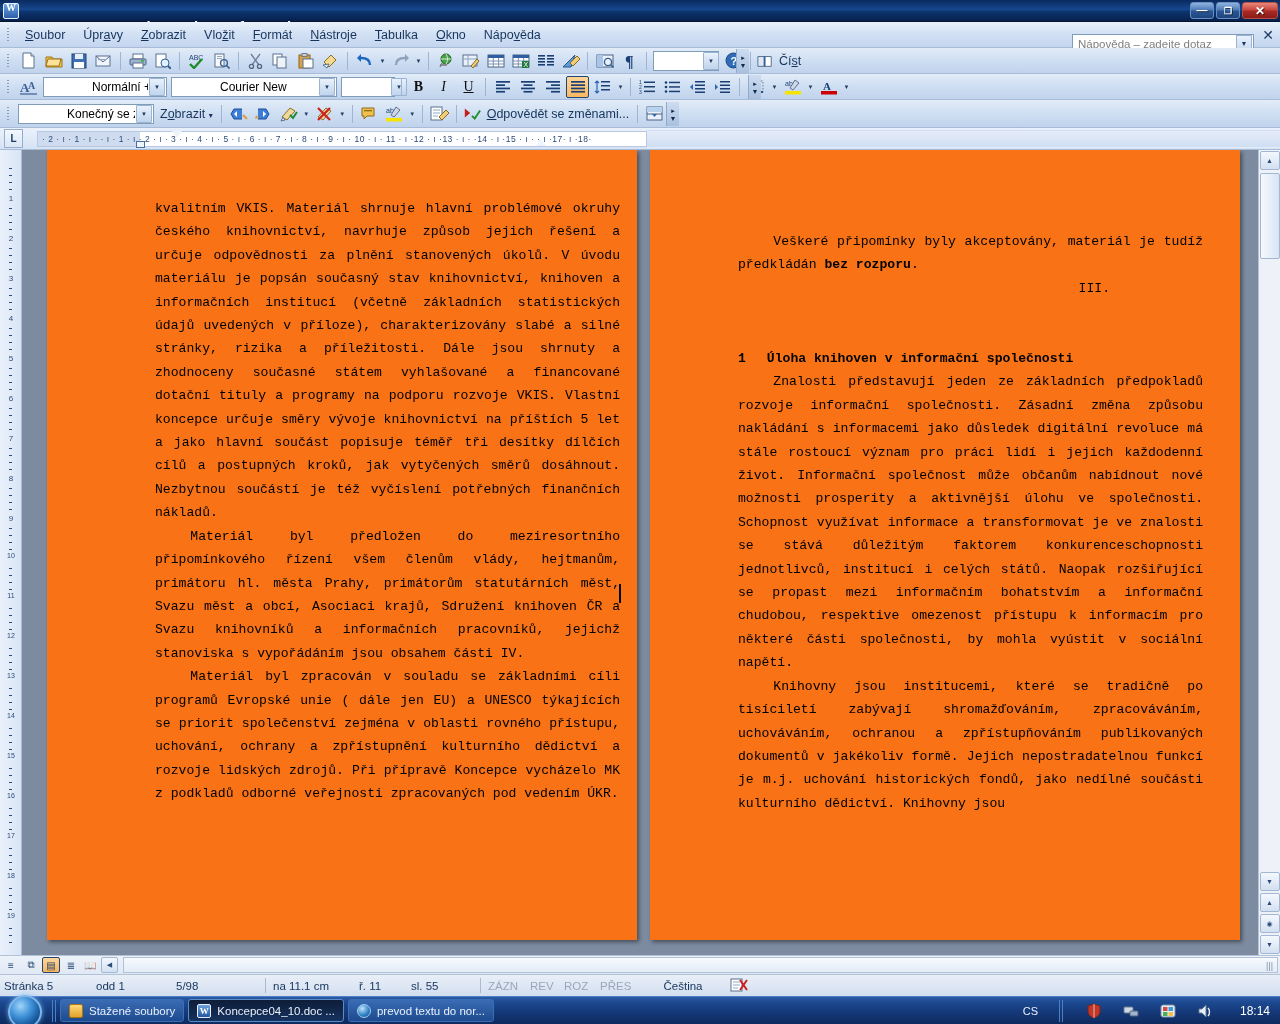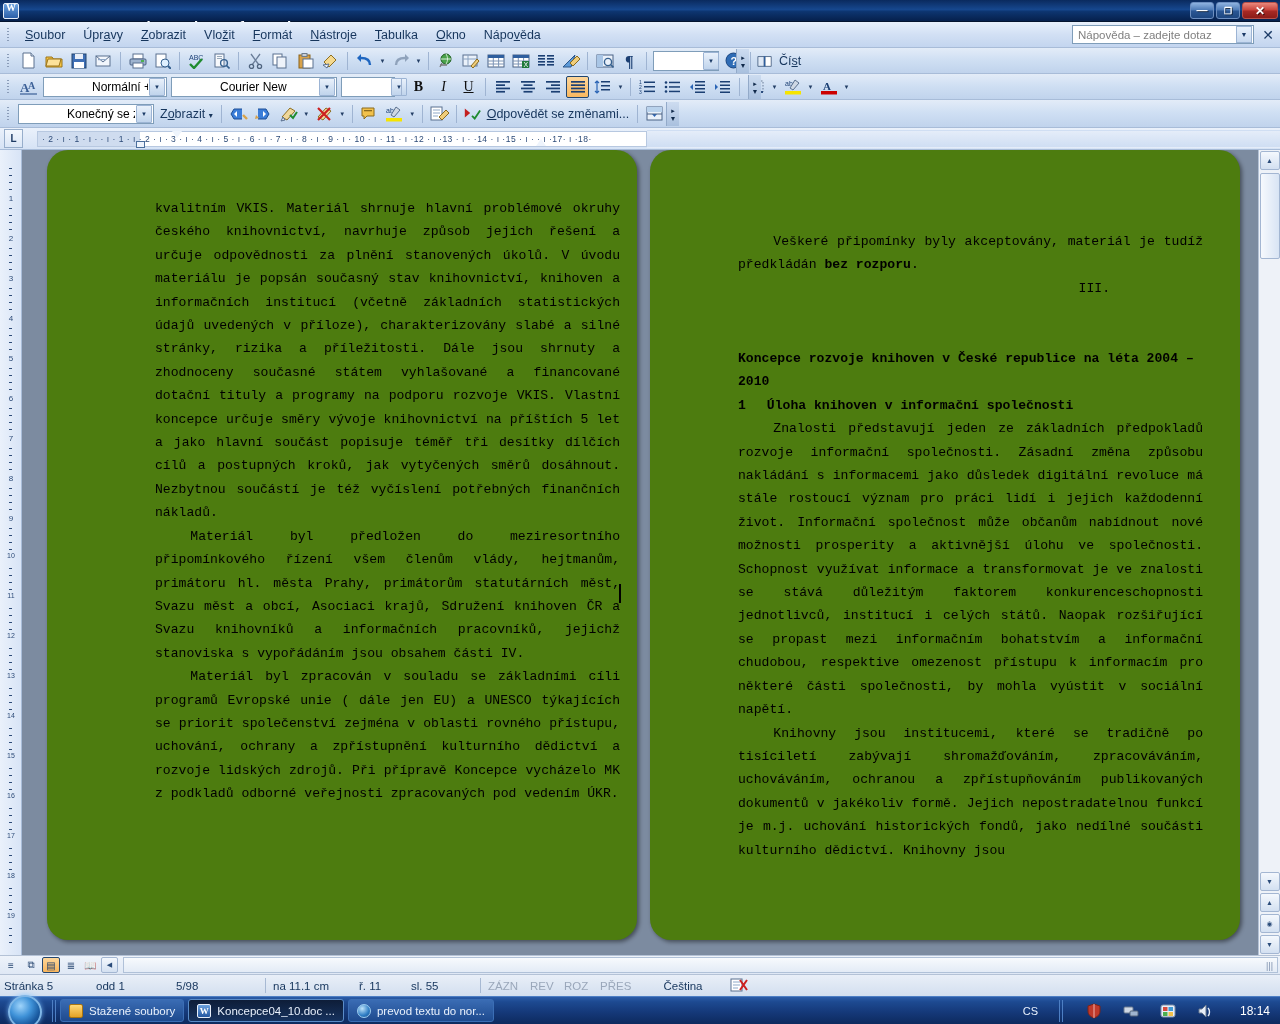--- a/index.html
+++ b/index.html
@@ -65,21 +65,21 @@
   .grip::before {
     content:""; position:absolute; left:3px; top:2px; width:2px; height:14px;
     background-image: repeating-linear-gradient(to bottom,#8a9cb8 0 1px, transparent 1px 3px);
   }
   .menu-item {
     font-size: 12.5px; color: #16355c; padding: 4px 9px; white-space: nowrap;
     cursor: default;
   }
   .menu-item u { text-decoration: underline; }
   .help-box {
-    position: absolute; right: 26px; top: 3px; width: 182px; height: 19px;
+    position: absolute; right: 26px; top: 12px; width: 182px; height: 19px;
     background: #fff; border: 1px solid #7f9db9;
     display: flex; align-items: center;
   }
   .help-box .ph { font-size: 11.5px; color: #808080; padding-left: 5px; flex: 1; white-space: nowrap;}
   .help-box .dd {
     width: 16px; height: 17px; margin-right: 1px;
     background: linear-gradient(to bottom,#e9f1fb,#c6d8ef);
     border: 1px solid #9cb4d4;
     display: flex; align-items: center; justify-content: center;
     font-size: 7px; color: #1b3a66;
@@ -191,24 +191,23 @@
     position: absolute; left: 0; width: 22px; text-align: center;
   }
   .vruler .dots {
     position:absolute; left: 9px; width: 3px;
     background-image: repeating-linear-gradient(to bottom,#2d4b78 0 1px, transparent 1px 7px);
   }
 
   .pages { position: absolute; left: 22px; top: 0; right: 22px; bottom: 0; }
 
   .page {
-    position: absolute; top: 0; background: #4d7c0f;
+    position: absolute; top: 0; background: #f97316;
     box-shadow: 2px 2px 4px rgba(0,0,0,.45);
     overflow: hidden;
-    border-radius: 21px;
   }
   #pageL { left: 25px; width: 590px; height: 790px; }
   #pageR { left: 628px; width: 590px; height: 790px; }
 
   .ptext {
     font-family: "Liberation Mono", "DejaVu Sans Mono", monospace;
     font-size: 13.1px; line-height: 23.4px;
     color: #000;
     text-align: justify;
     -webkit-hyphens: none; hyphens: none;
@@ -901,21 +900,20 @@
         </div>
         <div class="caret-mark"></div>
       </div>
 
       <div class="page" id="pageR">
         <div class="ptext">
           <p class="ind"><span>Veškeré připomínky byly akceptovány, materiál je tudíž předkládán </span><b>bez rozporu</b><span>.</span></p>
           <p class="rightal">III.</p>
           <p class="blank"></p>
           <p class="blank"></p>
-          <p class="head">Koncepce rozvoje knihoven v České republice na léta 2004 – 2010</p>
           <p class="head">1  Úloha knihoven v informační společnosti</p>
           <p class="ind">Znalosti představují jeden ze základních předpokladů rozvoje informační společnosti. Zásadní změna způsobu nakládání s informacemi jako důsledek digitální revoluce má stále rostoucí význam pro práci lidí i jejich každodenní život. Informační společnost může občanům nabídnout nové možnosti prosperity a aktivnější úlohu ve společnosti. Schopnost využívat informace a transformovat je ve znalosti se stává důležitým faktorem konkurenceschopnosti jednotlivců, institucí i celých států. Naopak rozšiřující se propast mezi informačním bohatstvím a informační chudobou, respektive omezenost přístupu k informacím pro některé části společnosti, by mohla vyústit v sociální napětí.</p>
           <p class="ind">Knihovny jsou institucemi, které se tradičně po tisíciletí zabývají shromažďováním, zpracováváním, uchováváním, ochranou a zpřístupňováním publikovaných dokumentů v jakékoliv formě. Jejich nepostradatelnou funkcí je m.j. uchování historických fondů, jako nedílné součásti kulturního dědictví. Knihovny jsou</p>
         </div>
       </div>
     </div>
   </div>
 
   <div class="vscroll">
     <div class="sb-btn">▲</div>

